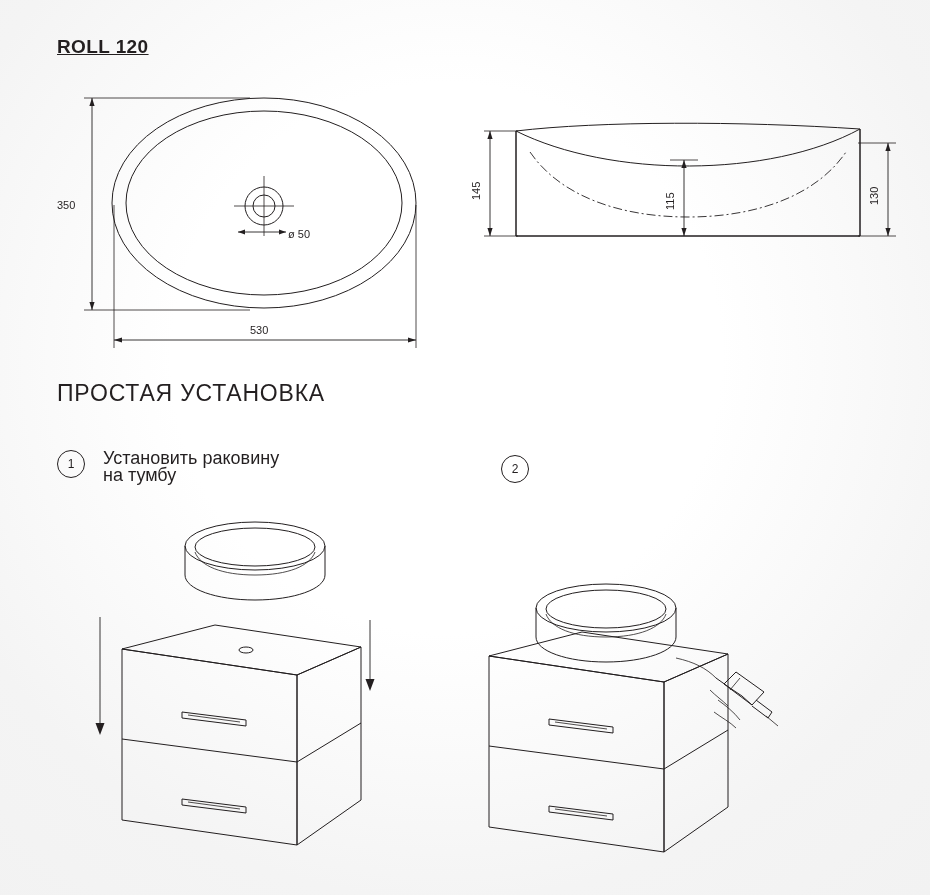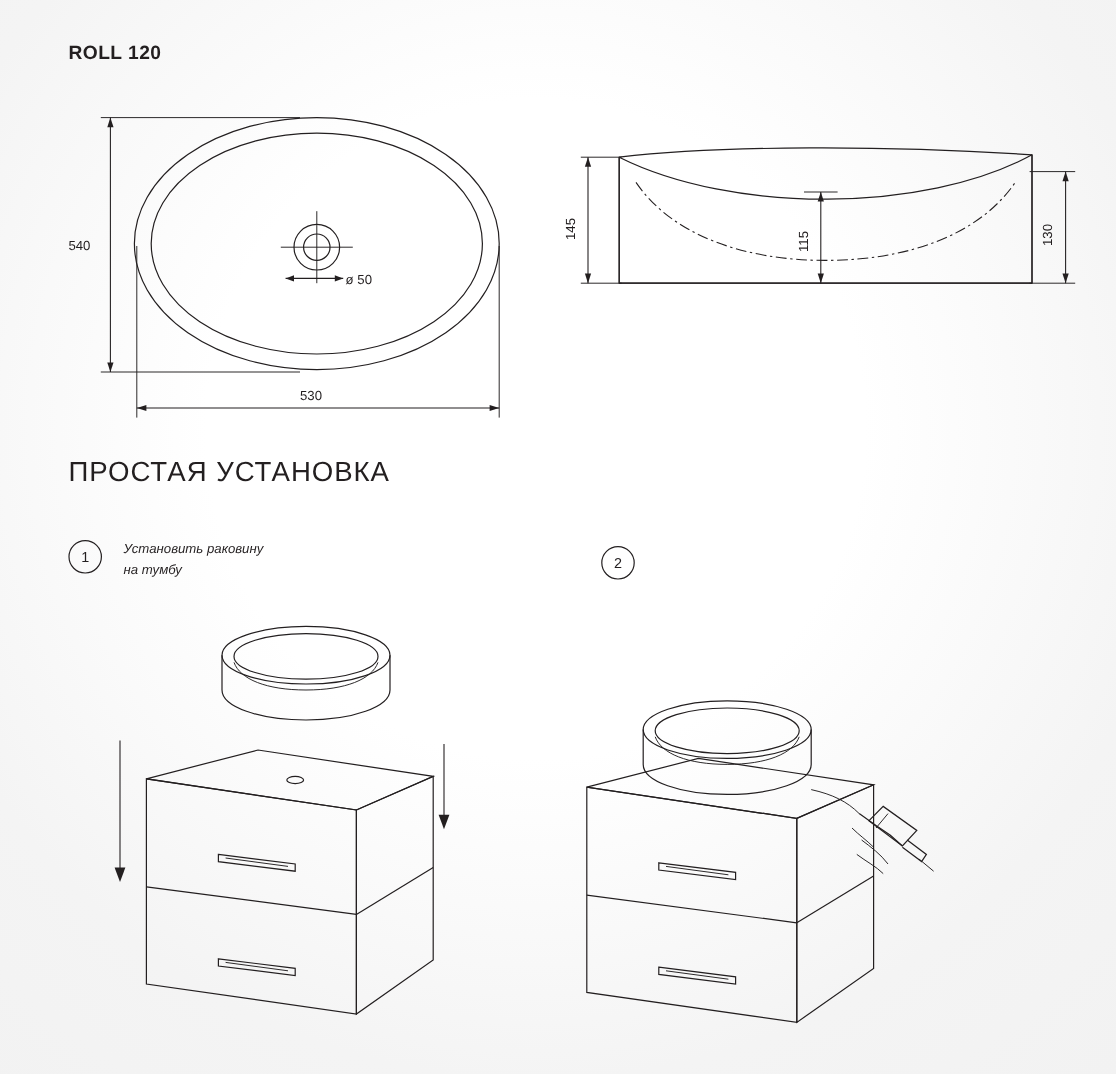--- a/index.html
+++ b/index.html
@@ -18,24 +18,25 @@
   .page {
     position: relative;
     width: 930px;
     height: 895px;
     background: radial-gradient(circle at 48% 40%, #ffffff 0%, #ffffff 38%, #fafafa 55%, #f4f4f4 75%, #f2f2f2 100%);
   }
   .title-main {
     position: absolute;
     left: 57px;
     top: 36px;
-    font-size: 16px;
+    font-size: 19px;
     font-weight: bold;
     letter-spacing: 0.4px;
     color: #231f20;
+    text-decoration: underline;
   }
   .title-section {
     position: absolute;
     left: 57px;
     top: 380px;
     font-size: 23px;
     font-weight: normal;
     letter-spacing: 0.8px;
     color: #231f20;
   }
@@ -45,25 +46,24 @@
     height: 26px;
     border: 1px solid #231f20;
     border-radius: 50%;
     font-size: 12px;
     line-height: 26px;
     text-align: center;
     color: #231f20;
   }
   .step-text {
     position: absolute;
-    font-size: 11px;
+    font-size: 18px;
     line-height: 17px;
     color: #231f20;
     white-space: pre-line;
-    font-style: italic;
   }
   .dim-label {
     position: absolute;
     font-size: 11px;
     color: #231f20;
   }
   .rot90 {
     transform: rotate(-90deg);
     transform-origin: left top;
   }
@@ -137,21 +137,21 @@
     <path d="M684,236 l-2.6,-8 h5.2 z" fill="#231f20"></path>
     <line x1="670" y1="160" x2="698" y2="160" class="ln-thin"></line>
 
     <line x1="888" y1="143" x2="888" y2="236" class="arrowline"></line>
     <path d="M888,143 l-2.6,8 h5.2 z" fill="#231f20"></path>
     <path d="M888,236 l-2.6,-8 h5.2 z" fill="#231f20"></path>
     <line x1="858" y1="143" x2="896" y2="143" class="ln-thin"></line>
     <line x1="858" y1="236" x2="896" y2="236" class="ln-thin"></line>
   </svg>
 
-  <div class="dim-label" style="left:57px; top:199px;">540</div>
+  <div class="dim-label" style="left:57px; top:199px;">350</div>
   <div class="dim-label" style="left:250px; top:324px;">530</div>
   <div class="dim-label" style="left:288px; top:228px;text-align:center;">ø 50</div>
 
   <div class="dim-label rot90" style="left:470px; top:200px;">145</div>
   <div class="dim-label rot90" style="left:664px; top:210px;">115</div>
   <div class="dim-label rot90" style="left:868px; top:205px;">130</div>
 
   <div class="title-section">ПРОСТАЯ УСТАНОВКА</div>
 
   <div class="step-num" style="left:57px; top:450px;">1</div>

